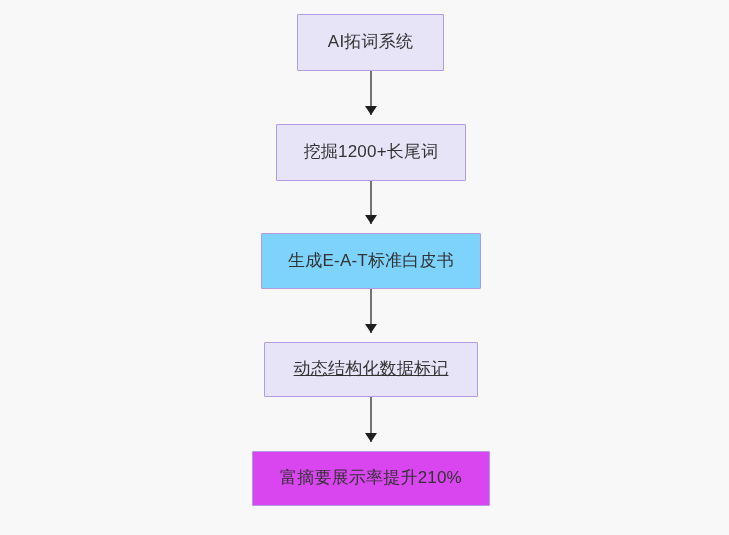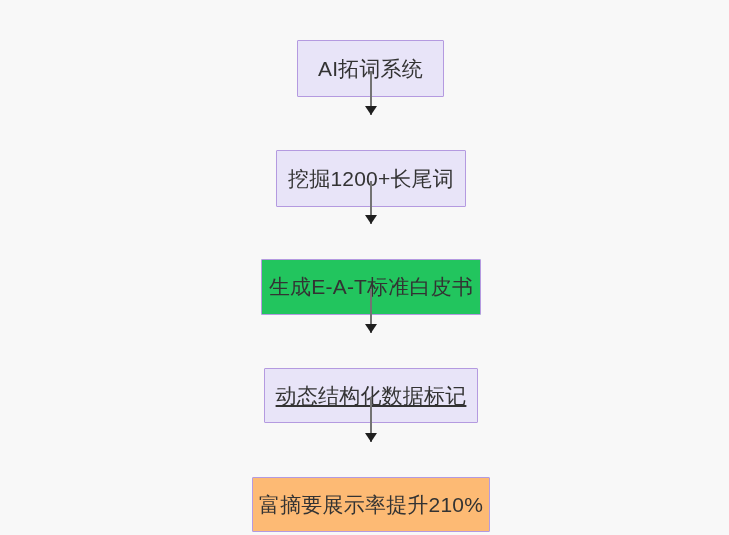--- a/index.html
+++ b/index.html
@@ -21,26 +21,25 @@
   .node {
     position: absolute;
     box-sizing: border-box;
     background: #e8e4f8;
     border: 1.5px solid #b49ae0;
     border-radius: 1px;
     display: flex;
     align-items: center;
     justify-content: center;
     color: #333333;
-    font-size: 21px;
+    font-size: 17px;
     line-height: 1.2;
     letter-spacing: 0.2px;
     white-space: nowrap;
     user-select: none;
-    margin-top: 26px;
   }
   .edge {
     position: absolute;
     width: 2px;
     background: #737373;
   }
   .arrowhead {
     position: absolute;
     width: 0;
     height: 0;
@@ -61,31 +60,31 @@
   <div class="edge" style="left: 370px; top: 71px; height: 44px; background: rgb(115, 115, 115);"></div>
   <div class="arrowhead" style="left: 365px; top: 106px; border-top-color: rgb(31, 31, 31);"></div>
 
   <div class="node" style="left: 276px; top: 124px; width: 190px; height: 57px; background: rgb(232, 228, 248); border-color: rgb(180, 154, 224); color: rgb(51, 51, 51);">
     <span>挖掘1200+长尾词</span>
   </div>
 
   <div class="edge" style="left: 370px; top: 181px; height: 43px; background: rgb(115, 115, 115);"></div>
   <div class="arrowhead" style="left: 365px; top: 215px; border-top-color: rgb(31, 31, 31);"></div>
 
-  <div class="node" style="left: 261px; top: 233px; width: 220px; height: 56px; background: #22c55e; border-color: rgb(180, 154, 224); color: rgb(51, 51, 51);">
+  <div class="node" style="left: 261px; top: 233px; width: 220px; height: 56px; background: #7dd3fc; border-color: rgb(180, 154, 224); color: rgb(51, 51, 51);">
     <span>生成E-A-T标准白皮书</span>
   </div>
 
   <div class="edge" style="left: 370px; top: 289px; height: 44px; background: rgb(115, 115, 115);"></div>
   <div class="arrowhead" style="left: 365px; top: 324px; border-top-color: rgb(31, 31, 31);"></div>
 
   <div class="node" style="left: 264px; top: 342px; width: 214px; height: 55px; background: rgb(232, 228, 248); border-color: rgb(180, 154, 224); color: rgb(51, 51, 51); text-decoration: underline;">
     <span>动态结构化数据标记</span>
   </div>
 
   <div class="edge" style="left: 370px; top: 397px; height: 45px; background: rgb(115, 115, 115);"></div>
   <div class="arrowhead" style="left: 365px; top: 433px; border-top-color: rgb(31, 31, 31);"></div>
 
-  <div class="node" style="left: 252px; top: 451px; width: 238px; height: 55px; background: #fdba74; border-color: rgb(180, 154, 224); color: rgb(51, 51, 51);">
+  <div class="node" style="left: 252px; top: 451px; width: 238px; height: 55px; background: #d946ef; border-color: rgb(180, 154, 224); color: rgb(51, 51, 51);">
     <span>富摘要展示率提升210%</span>
   </div>
 
 </div>
 
 </body></html>

